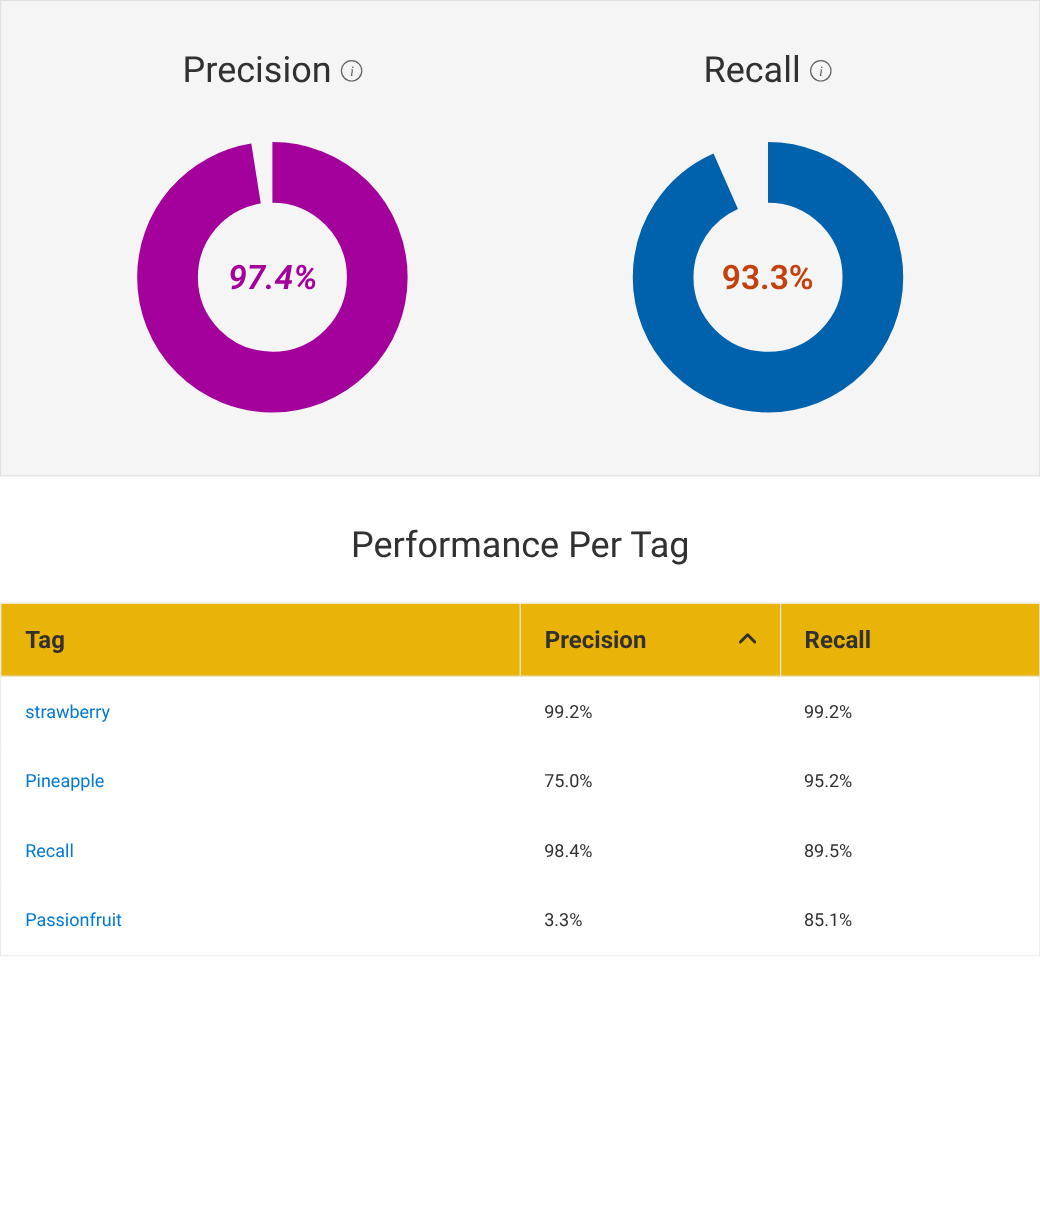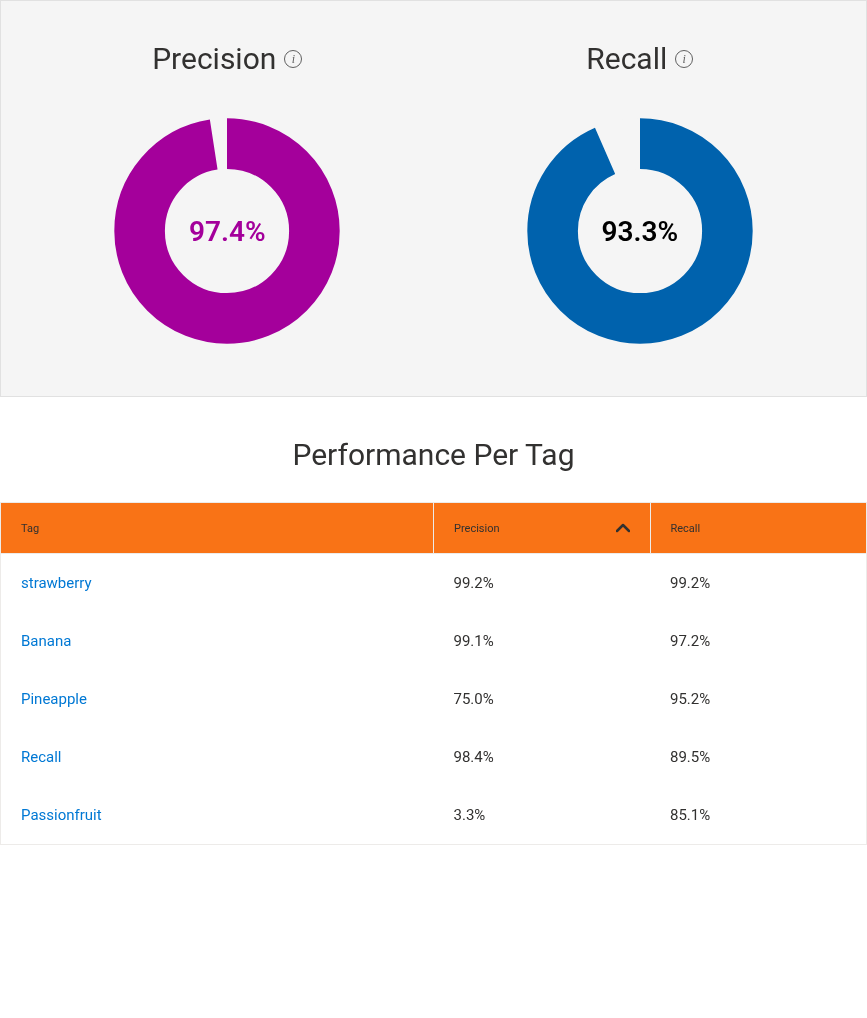--- a/index.html
+++ b/index.html
@@ -73,24 +73,24 @@
     color: #323130;
     margin: 40px 0 30px 0;
     text-align: center;
   }
   .perf-table {
     width: 100%;
     border-collapse: collapse;
     border: 1px solid #edebe9;
   }
   .perf-table thead th {
-    background: #f97316;
+    background: #eab308;
     text-align: left;
-    font-size: 11px;
-    font-weight: 400;
+    font-size: 20px;
+    font-weight: 700;
     color: #323130;
     padding: 18px 20px;
     border-bottom: 1px solid #edebe9;
   }
   .th-precision { border-left: 1px solid #edebe9; border-right: 1px solid #edebe9; }
   .th-inner {
     display: flex;
     align-items: center;
     justify-content: space-between;
   }
@@ -121,35 +121,35 @@
   <div class="metric-block">
     <div class="metric-title-row">
       <span class="metric-title">Precision</span>
       <span class="info-circle">i</span>
     </div>
     <div class="donut-wrapper">
       <svg viewBox="0 0 100 100">
         <circle cx="50" cy="50" r="38" fill="none" stroke="#f5f5f5" stroke-width="22"></circle>
         <circle id="precision-arc" cx="50" cy="50" r="38" fill="none" stroke-width="22" stroke-linecap="butt" stroke="#a4009b" stroke-dasharray="232.55325458933086 6.2077870834934" stroke-dashoffset="0"></circle>
       </svg>
-      <div class="donut-center" id="precision-center" style="color: rgb(164, 0, 155);">97.4%</div>
+      <div class="donut-center" id="precision-center" style="color: rgb(164, 0, 155); font-style: italic;">97.4%</div>
     </div>
   </div>
 
   <div class="metric-block">
     <div class="metric-title-row">
       <span class="metric-title">Recall</span>
       <span class="info-circle">i</span>
     </div>
     <div class="donut-wrapper">
       <svg viewBox="0 0 100 100">
         <circle cx="50" cy="50" r="38" fill="none" stroke="#f5f5f5" stroke-width="22"></circle>
         <circle id="recall-arc" cx="50" cy="50" r="38" fill="none" stroke-width="22" stroke-linecap="butt" stroke="#0062ad" stroke-dasharray="222.76405188074503 15.996989792079233" stroke-dashoffset="0"></circle>
       </svg>
-      <div class="donut-center" id="recall-center" style="color: #000000;">93.3%</div>
+      <div class="donut-center" id="recall-center" style="color: #c2410c;">93.3%</div>
     </div>
   </div>
 
 </div>
 
 <h2 class="section-title">Performance Per Tag</h2>
 
 <table class="perf-table">
   <thead>
     <tr>
@@ -171,25 +171,20 @@
       </th>
     </tr>
   </thead>
   <tbody id="perf-tbody">
       <tr>
         <td class="col-tag"><span class="tag-link">strawberry</span></td>
         <td class="col-prec">99.2%</td>
         <td class="col-recall">99.2%</td>
       </tr>
       <tr>
-        <td class="col-tag"><span class="tag-link">Banana</span></td>
-        <td class="col-prec">99.1%</td>
-        <td class="col-recall">97.2%</td>
-      </tr>
-      <tr>
         <td class="col-tag"><span class="tag-link">Pineapple</span></td>
         <td class="col-prec">75.0%</td>
         <td class="col-recall">95.2%</td>
       </tr>
       <tr>
         <td class="col-tag"><span class="tag-link">Recall</span></td>
         <td class="col-prec">98.4%</td>
         <td class="col-recall">89.5%</td>
       </tr>
       <tr>

